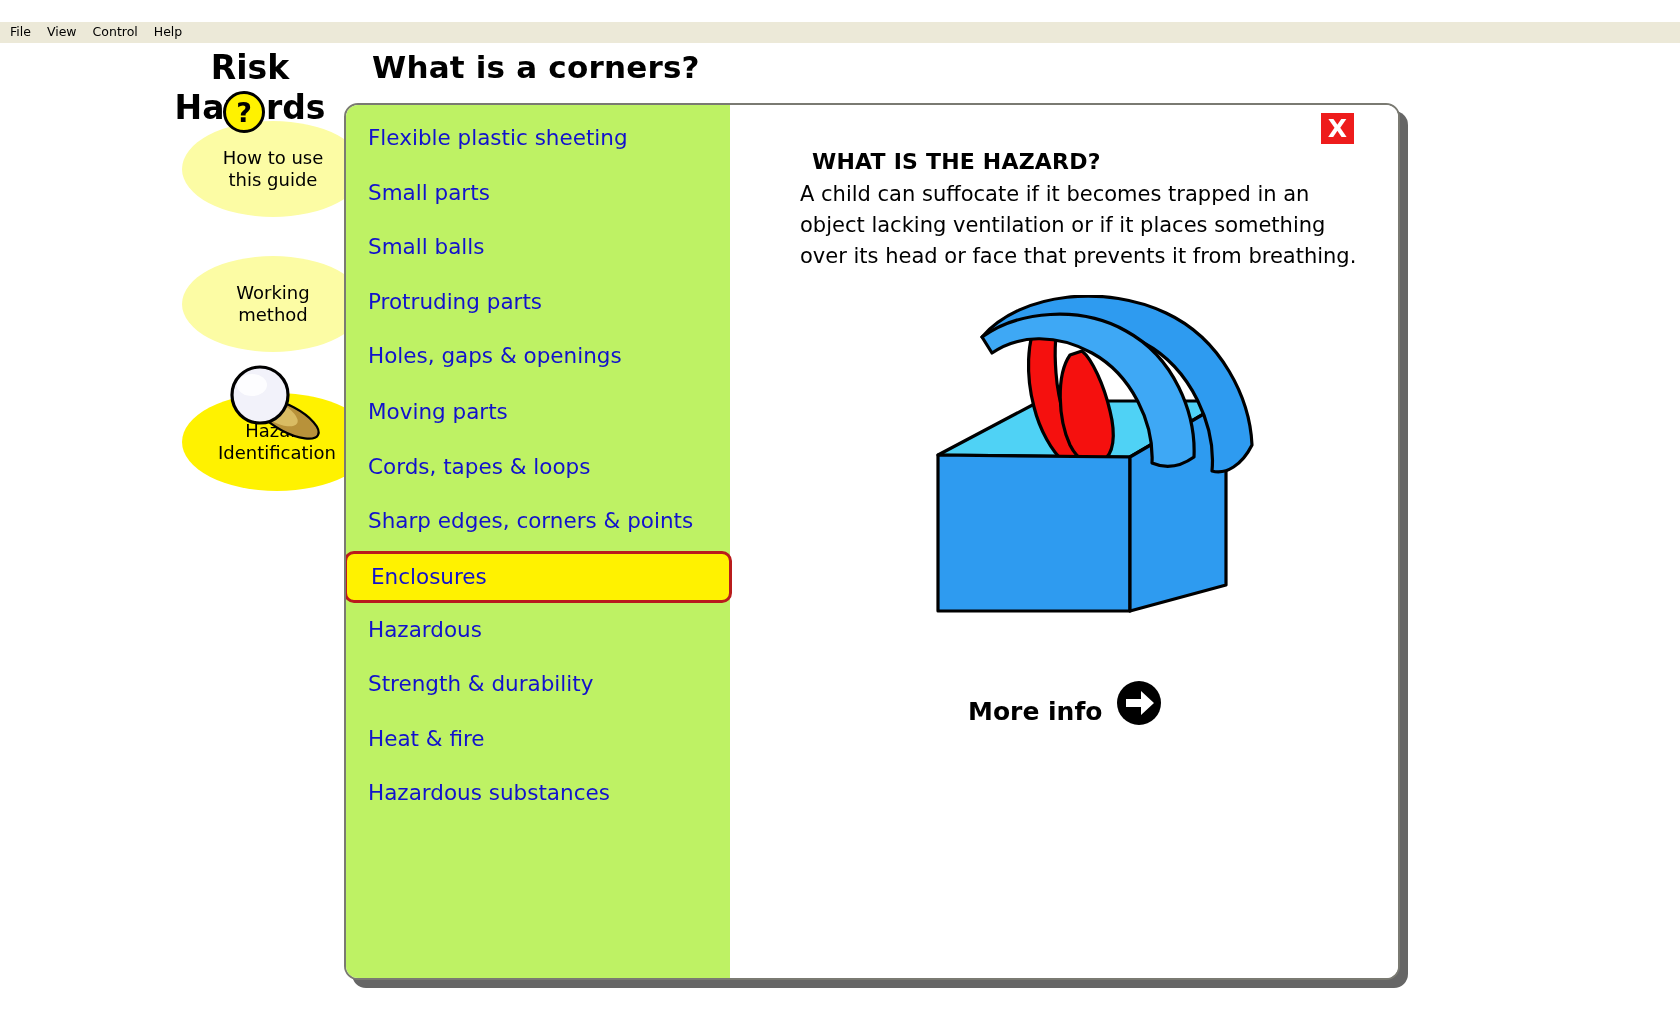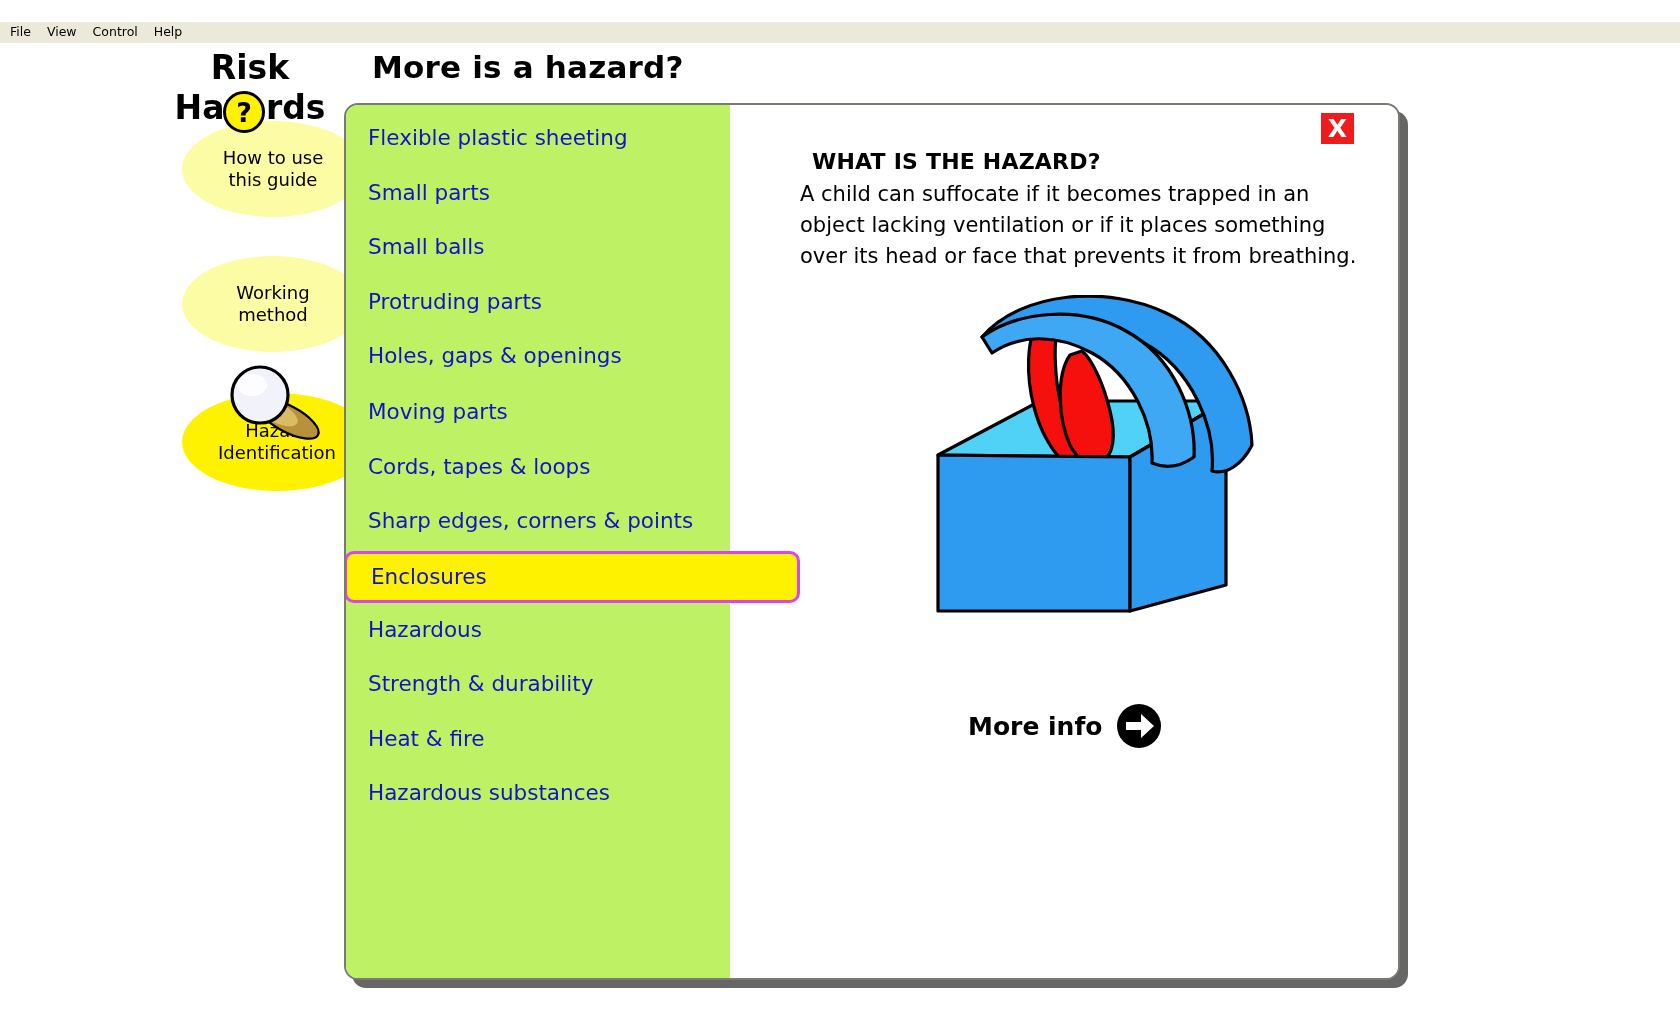--- a/index.html
+++ b/index.html
@@ -137,22 +137,22 @@
   .list-panel {
     position: absolute; left: 0; top: 0; width: 384px; height: 100%;
     background: #bef264;
   }
   .list-item {
     position: absolute; left: 22px; font-size: 21.5px; color: #1212CC;
     font-family: "DejaVu Sans", sans-serif; white-space: nowrap;
     cursor: pointer; line-height: 1;
   }
   .list-item.selected {
-    left: -2px; width: 456px; padding: 12px 0 12px 24px;
-    background: #FFF200; border: 3px solid #d946ef; border-radius: 10px;
+    left: -2px; width: 388px; padding: 12px 0 12px 24px;
+    background: #FFF200; border: 3px solid #b91c1c; border-radius: 10px;
     box-sizing: border-box; z-index: 2;
   }
 
   
   .detail { position: absolute; left: 384px; top: 0; right: 0; bottom: 0; background: #ffffff; }
   .detail-heading {
     position: absolute; left: 70px; top: 44px;
     font-size: 22px; font-weight: bold; color: #000000;
     font-family: "DejaVu Sans", sans-serif; letter-spacing: 0.2px; margin-left: 12px;
   }
@@ -166,22 +166,22 @@
     background: #EE1C1C; display: flex; align-items: center; justify-content: center;
     cursor: pointer; z-index: 4;
   }
   .close-x span {
     color: #ffffff; font-size: 25px; font-weight: bold; line-height: 1;
     font-family: "DejaVu Sans", sans-serif;
   }
   .illus { position: absolute; left: 200px; top: 190px; width: 330px; height: 340px; }
 
   .more-info {
-    position: absolute; left: 238px; top: 598px;
-    display: flex; align-items: center; gap: 14px; cursor: pointer;
+    position: absolute; left: 238px; top: 575px;
+    display: flex; align-items: flex-end; gap: 14px; cursor: pointer;
   }
   .more-info-label {
     font-size: 25px; font-weight: bold; color: #000000;
     font-family: "DejaVu Sans", sans-serif;
   }
 </style>
 </head>
 <body>
 
 <div id="app">
@@ -218,21 +218,21 @@
 Identification</span>
       </div>
       <svg class="magnifier" viewBox="0 0 110 80">
         <ellipse cx="72" cy="56" rx="34" ry="13" transform="rotate(28 72 56)" fill="#B8923A" stroke="#000" stroke-width="2.2"></ellipse>
         <ellipse cx="60" cy="49" rx="24" ry="10" transform="rotate(28 60 49)" fill="#D9BC63" stroke="none"></ellipse>
         <circle cx="44" cy="32" r="28" fill="#F2F2FA" stroke="#000" stroke-width="3.2"></circle>
         <ellipse cx="36" cy="22" rx="15" ry="11" fill="#ffffff" opacity="0.85"></ellipse>
       </svg>
     </div>
 
-    <div class="page-title">More is a hazard?</div>
+    <div class="page-title">What is a corners?</div>
 
     <div class="card-shadow"></div>
     <div class="card">
 
       <div class="list-panel">
         <div class="list-item" style="top:22px">Flexible plastic sheeting</div>
         <div class="list-item" style="top:77px">Small parts</div>
         <div class="list-item" style="top:131px">Small balls</div>
         <div class="list-item" style="top:186px">Protruding parts</div>
         <div class="list-item" style="top:240px">Holes, gaps &amp; openings</div>

